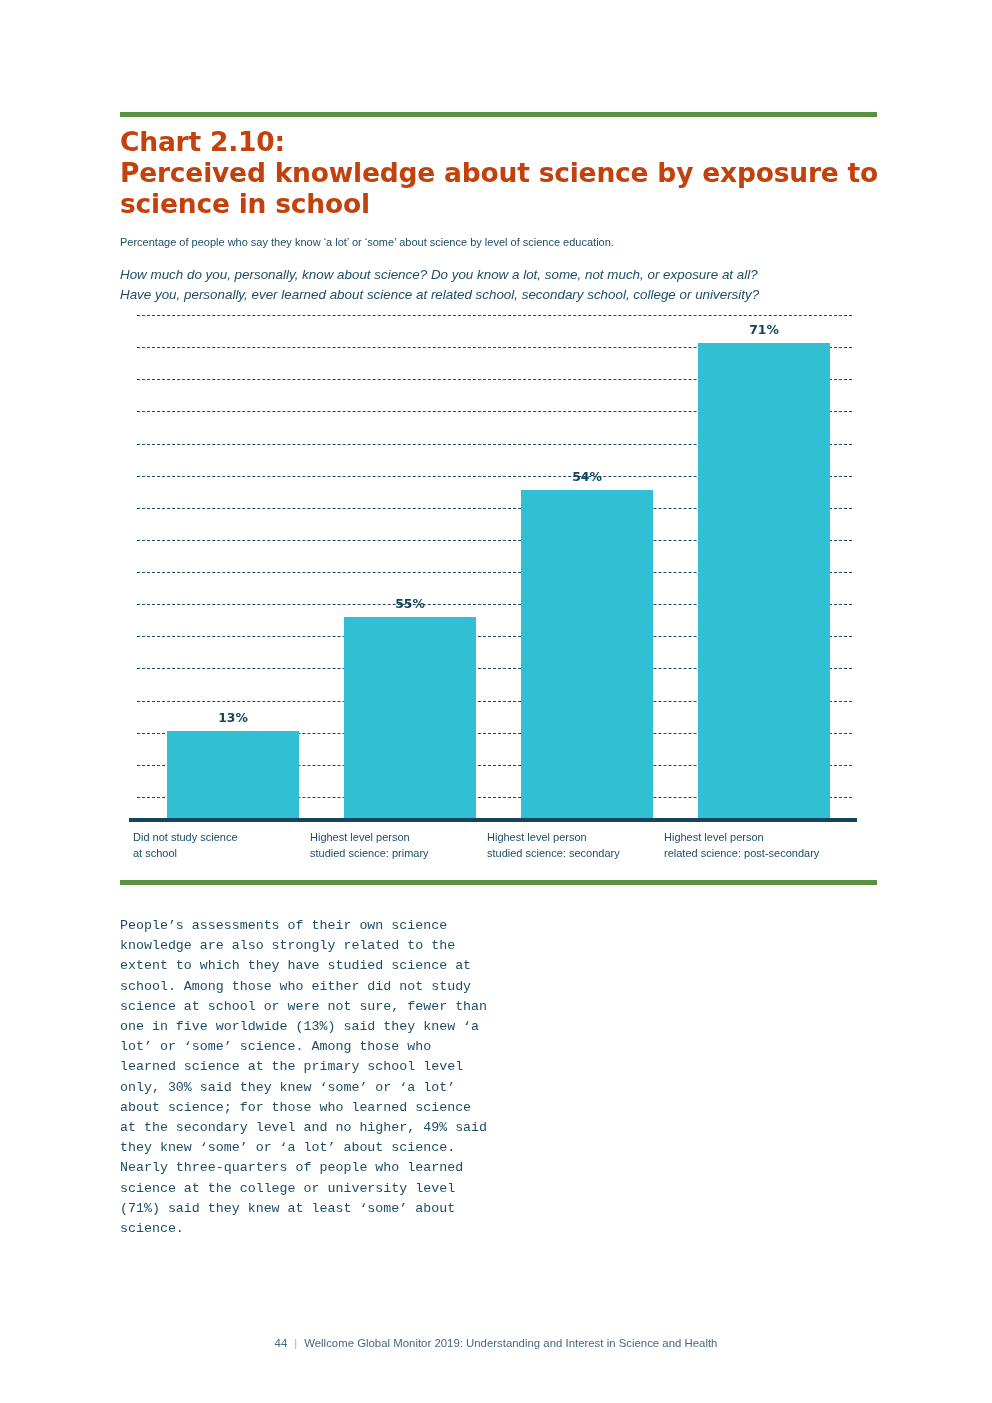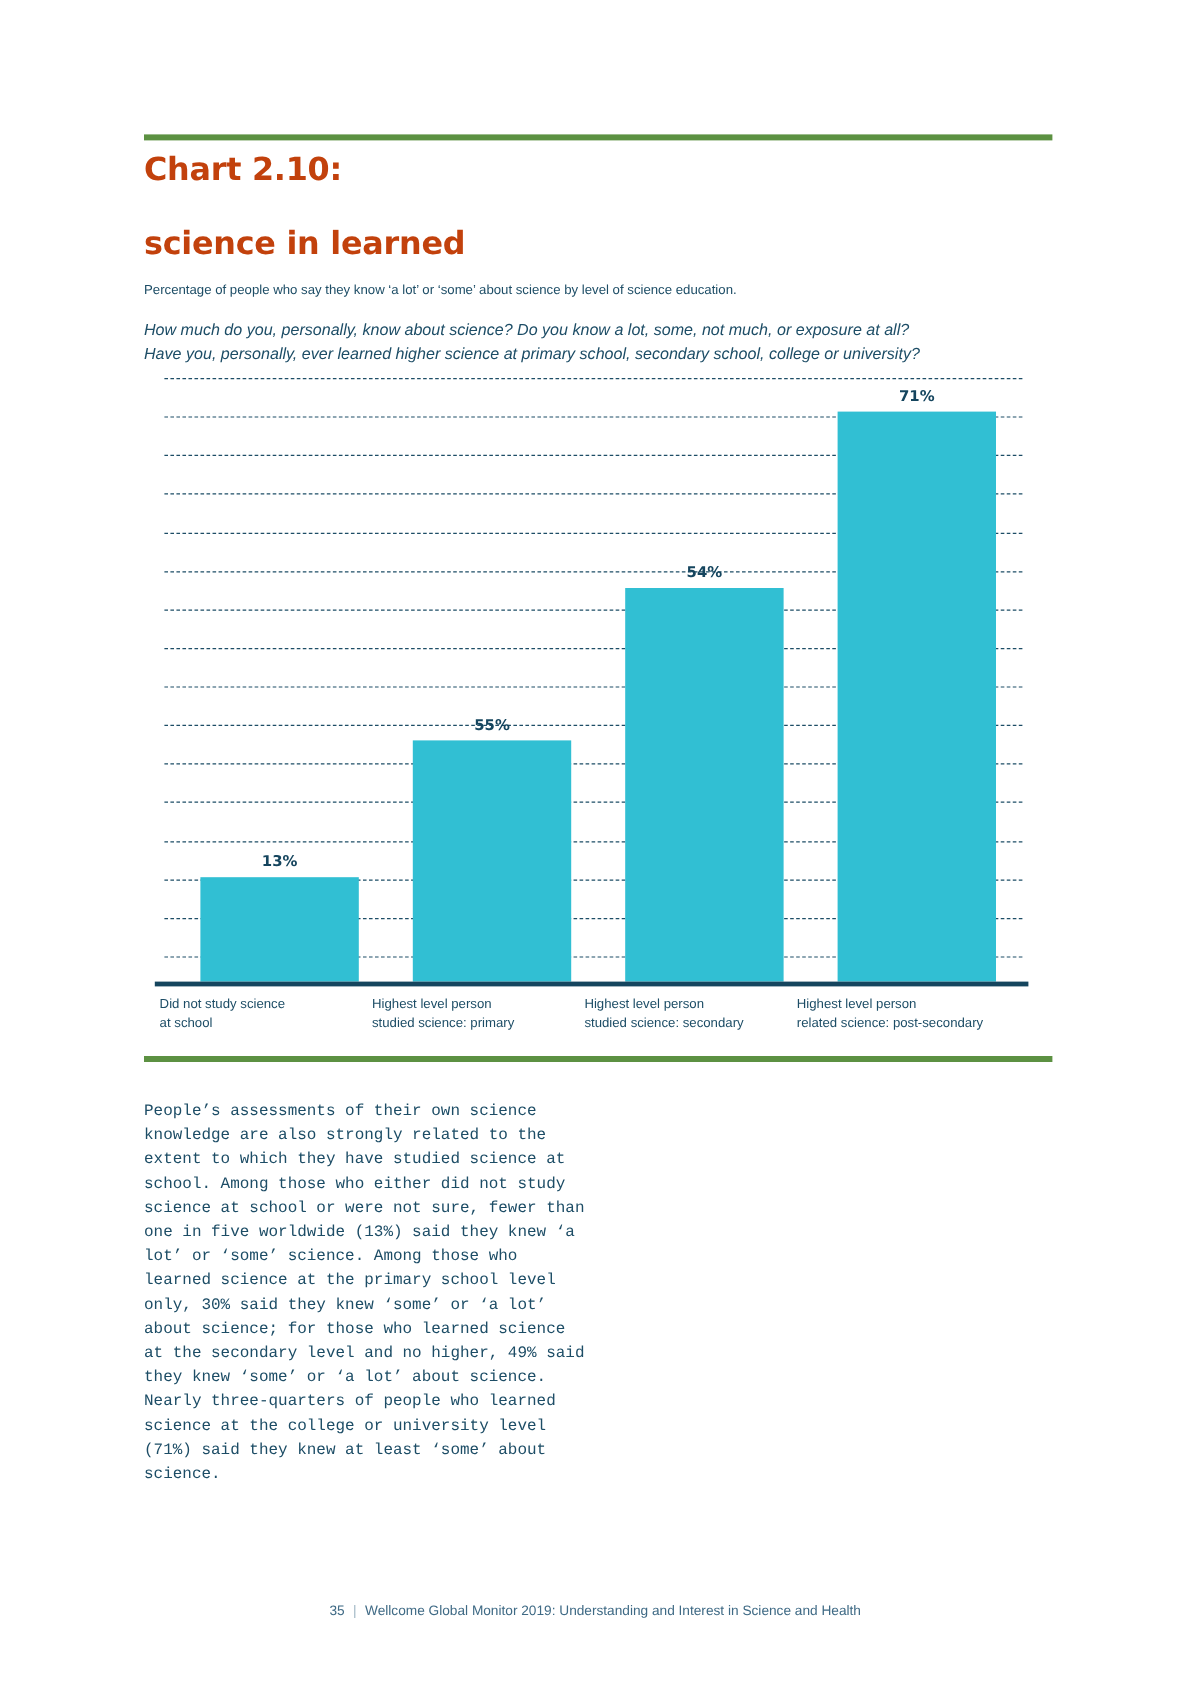--- a/index.html
+++ b/index.html
@@ -162,27 +162,27 @@
   }
 </style>
 </head>
 <body>
 
 <div class="rule-green" id="rule-top"></div>
 
 <div id="header">
   <h1 class="chart-title">
     <span>Chart 2.10:</span><br>
-    <br>
-    <span>science in learned</span>
+    <span>Perceived knowledge about science by exposure to</span><br>
+    <span>science in school</span>
   </h1>
   <p class="chart-subtitle">Percentage of people who say they know ‘a lot’ or ‘some’ about science by level of science education.</p>
   <p class="chart-question">
     <span class="qline">How much do you, personally, know about science? Do you know a lot, some, not much, or exposure at all?</span>
-    <span class="qline">Have you, personally, ever learned higher science at primary school, secondary school, college or university?</span>
+    <span class="qline">Have you, personally, ever learned about science at related school, secondary school, college or university?</span>
   </p>
 </div>
 
 <div id="chart">
   <div id="gridlines">
       <div class="gridline" style="top: 5px;"></div>
       <div class="gridline" style="top: 37.1333px;"></div>
       <div class="gridline" style="top: 69.2667px;"></div>
       <div class="gridline" style="top: 101.4px;"></div>
       <div class="gridline" style="top: 133.533px;"></div>
@@ -218,14 +218,14 @@
     <div class="xlabel" style="left: 527px;"><span>Highest level person</span><span class="l2">related science: post-secondary</span></div>
   </div>
 
 <div class="rule-green" id="rule-bottom"></div>
 
 <div id="body-copy">
   <p>People’s assessments of their own science knowledge are also strongly related to the extent to which they have studied science at school. Among those who either did not study science at school or were not sure, fewer than one in five worldwide (13%) said they knew ‘a lot’ or ‘some’ science. Among those who learned science at the primary school level only, 30% said they knew ‘some’ or ‘a lot’ about science; for those who learned science at the secondary level and no higher, 49% said they knew ‘some’ or ‘a lot’ about science. Nearly three-quarters of people who learned science at the college or university level (71%) said they knew at least ‘some’ about science.</p>
 </div>
 
 <div id="footer">
-  <span>35</span><span class="sep">|</span><span>Wellcome Global Monitor 2019: Understanding and Interest in Science and Health</span>
+  <span>44</span><span class="sep">|</span><span>Wellcome Global Monitor 2019: Understanding and Interest in Science and Health</span>
 </div>
 
 </body></html>

